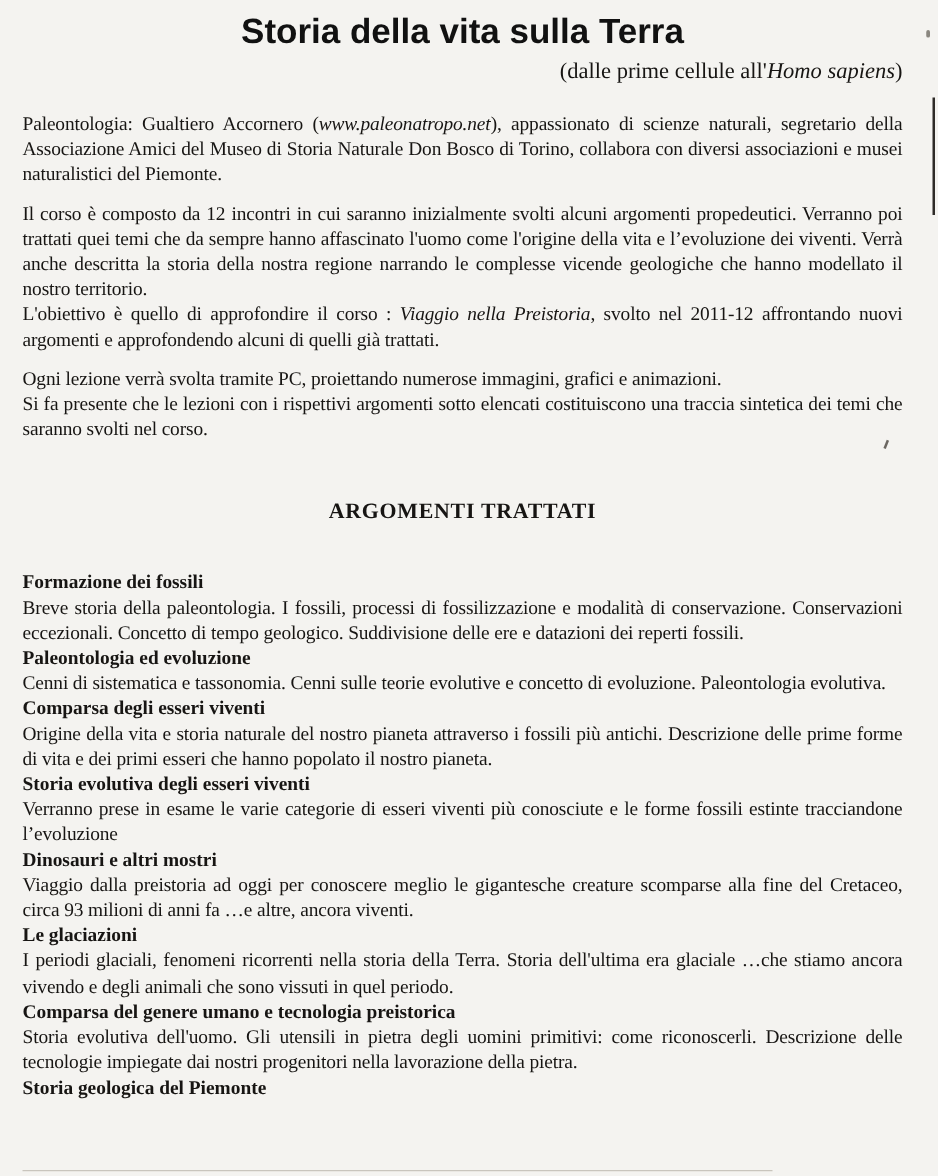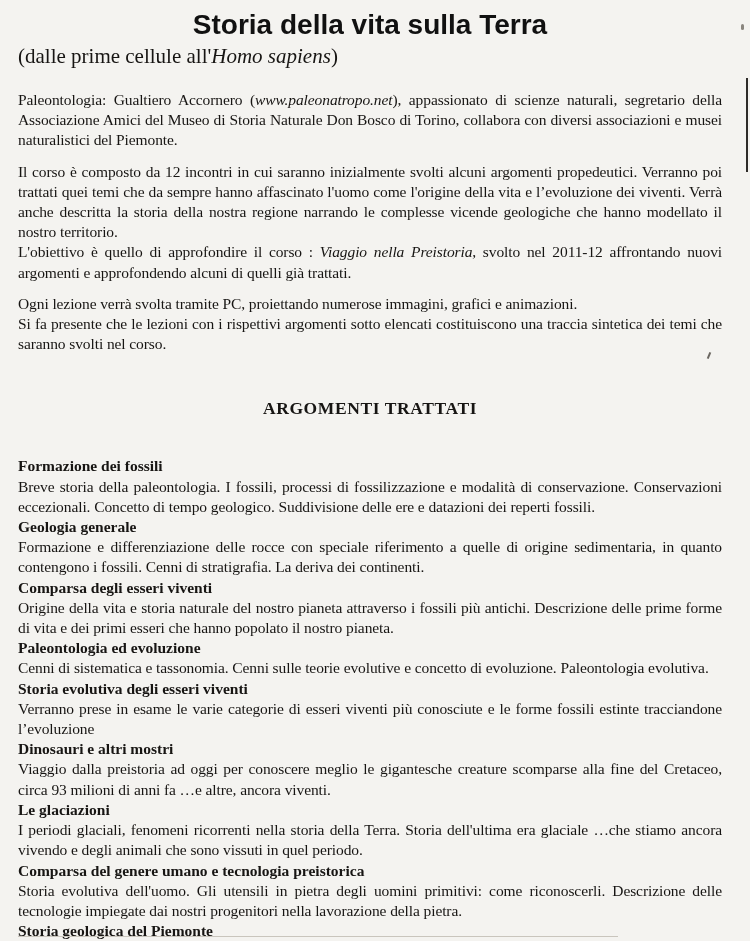--- a/index.html
+++ b/index.html
@@ -15,22 +15,22 @@
   .doc-title {
     font-family:"Liberation Sans", sans-serif;
     font-weight:bold;
     font-size:28px;
     line-height:32px;
     text-align:center;
     margin:0;
     color:#111;
   }
   .subtitle {
-    text-align:left;
-    font-size:21px;
+    text-align:right;
+    font-size:18px;
     line-height:25px;
     margin-top:3px;
   }
   .subtitle em, .para em { font-style:italic; }
   .para {
     font-size:15.5px;
     line-height:20.2px;
     text-align:justify;
     letter-spacing:-0.1px;
     margin:0;
@@ -103,33 +103,29 @@
 
   <h2 class="section-heading">ARGOMENTI TRATTATI</h2>
 
   <div class="topics">
 
     <div class="topic">
       <div class="topic-title">Formazione dei fossili</div>
       <div class="topic-desc">Breve storia della paleontologia. I fossili, processi di fossilizzazione e modalità di conservazione. Conservazioni eccezionali. Concetto di tempo geologico. Suddivisione delle ere e datazioni dei reperti fossili.</div>
     </div>
 
+
     <div class="topic">
-      <div class="topic-title">Geologia generale</div>
-      <div class="topic-desc">Formazione e differenziazione delle rocce con speciale riferimento a quelle di origine sedimentaria, in quanto contengono i fossili. Cenni di stratigrafia. La deriva dei continenti.</div>
+      <div class="topic-title">Paleontologia ed evoluzione</div>
+      <div class="topic-desc">Cenni di sistematica e tassonomia. Cenni sulle teorie evolutive e concetto di evoluzione. Paleontologia evolutiva.</div>
     </div>
 
     <div class="topic">
       <div class="topic-title">Comparsa degli esseri viventi</div>
       <div class="topic-desc">Origine della vita e storia naturale del nostro pianeta attraverso i fossili più antichi. Descrizione delle prime forme di vita e dei primi esseri che hanno popolato il nostro pianeta.</div>
-    </div>
-
-    <div class="topic">
-      <div class="topic-title">Paleontologia ed evoluzione</div>
-      <div class="topic-desc">Cenni di sistematica e tassonomia. Cenni sulle teorie evolutive e concetto di evoluzione. Paleontologia evolutiva.</div>
     </div>
 
     <div class="topic">
       <div class="topic-title">Storia evolutiva degli esseri viventi</div>
       <div class="topic-desc">Verranno prese in esame le varie categorie di esseri viventi più conosciute e le forme fossili estinte tracciandone l’evoluzione</div>
     </div>
 
     <div class="topic">
       <div class="topic-title">Dinosauri e altri mostri</div>
       <div class="topic-desc">Viaggio dalla preistoria ad oggi per conoscere meglio le gigantesche creature scomparse alla fine del Cretaceo, circa 93 milioni di anni fa …e altre, ancora viventi.</div>

